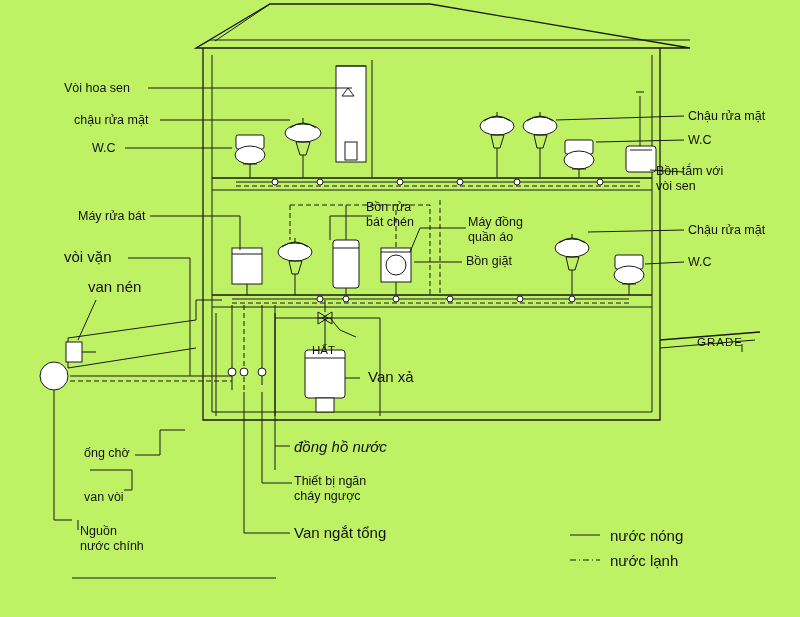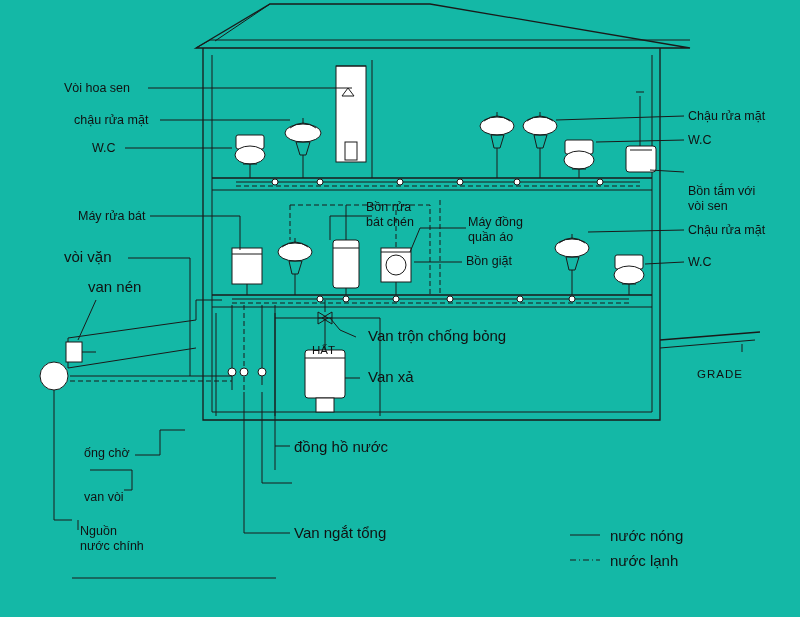--- a/index.html
+++ b/index.html
@@ -1,17 +1,17 @@
 <!DOCTYPE html>
 <html><head>
 <meta charset="utf-8">
 <style>
   html,body{margin:0;padding:0;background:#ffffff;}
   body{width:800px;height:617px;overflow:hidden;font-family:"Liberation Sans",sans-serif;}
-  #stage{position:relative;width:800px;height:617px;background:#14b8a6;}
+  #stage{position:relative;width:800px;height:617px;background:#bef264;}
   .lbl{position:absolute;font-size:12.5px;color:#111;line-height:1.18;white-space:pre;}
   .lbl.big{font-size:15px;}
   .lbl.sm{font-size:11.5px;}
   svg{position:absolute;left:0;top:0;}
   .ln{stroke:#1a1a1a;fill:none;}
   .thin{stroke-width:1;}
   .thin2{stroke-width:1.3;}
   .fixt{stroke:#1a1a1a;fill:#fff;stroke-width:1;}
   .dash{stroke:#1a1a1a;fill:none;stroke-width:1;stroke-dasharray:5 3;}
   .dashdot{stroke:#1a1a1a;fill:none;stroke-width:1;stroke-dasharray:6 3 1 3;}
@@ -217,43 +217,44 @@
 
     <path class="ln thin" d="M72 578 L276 578"></path>
   </svg>
 
   <div class="lbl" style="left:64px;top:81px;">Vòi hoa sen</div>
   <div class="lbl" style="left:74px;top:113px;">chậu rửa mặt</div>
   <div class="lbl" style="left:92px;top:141px;">W.C</div>
 
   <div class="lbl" style="left:688px;top:109px;">Chậu rửa mặt</div>
   <div class="lbl" style="left:688px;top:133px;">W.C</div>
-  <div class="lbl" style="left:688px;top:164px;margin-top:20px;">Bồn tắm với
+  <div class="lbl" style="left:656px;top:164px;">Bồn tắm với
 vòi sen</div>
 
   <div class="lbl" style="left:78px;top:209px;">Máy rửa bát</div>
   <div class="lbl" style="left:366px;top:200px;">Bồn rửa
 bát chén</div>
   <div class="lbl" style="left:468px;top:215px;">Máy đồng
 quần áo</div>
   <div class="lbl" style="left:466px;top:254px;">Bồn giặt</div>
   <div class="lbl" style="left:688px;top:223px;">Chậu rửa mặt</div>
   <div class="lbl" style="left:688px;top:255px;">W.C</div>
 
   <div class="lbl big" style="left:64px;top:248px;">vòi vặn</div>
   <div class="lbl big" style="left:88px;top:278px;">van nén</div>
-  <div class="lbl big" style="left:368px;top:327px;">Van trộn chống bỏng</div>
   <div class="lbl big" style="left:368px;top:368px;">Van xả</div>
 
   <div class="lbl" style="left:84px;top:446px;">ống chờ</div>
   <div class="lbl" style="left:84px;top:490px;text-align:right;">van vòi</div>
-  <div class="lbl big" style="left:294px;top:438px;">đồng hồ nước</div>
+  <div class="lbl big" style="left:294px;top:438px;font-style:italic;">đồng hồ nước</div>
+  <div class="lbl" style="left:294px;top:474px;">Thiết bị ngăn
+cháy ngược</div>
   <div class="lbl big" style="left:294px;top:524px;">Van ngắt tổng</div>
   <div class="lbl" style="left:80px;top:524px;">Nguồn
 nước chính</div>
 
-  <div class="lbl sm" style="left:697px;top:368px;letter-spacing:1px;">GRADE</div>
+  <div class="lbl sm" style="left:697px;top:336px;letter-spacing:1px;">GRADE</div>
   <div class="lbl sm" style="left:312px;top:344px;">HẤT</div>
 
   <div class="lbl big" style="left:610px;top:527px;">nước nóng</div>
   <div class="lbl big" style="left:610px;top:552px;">nước lạnh</div>
 
 </div>
 
 </body></html>

